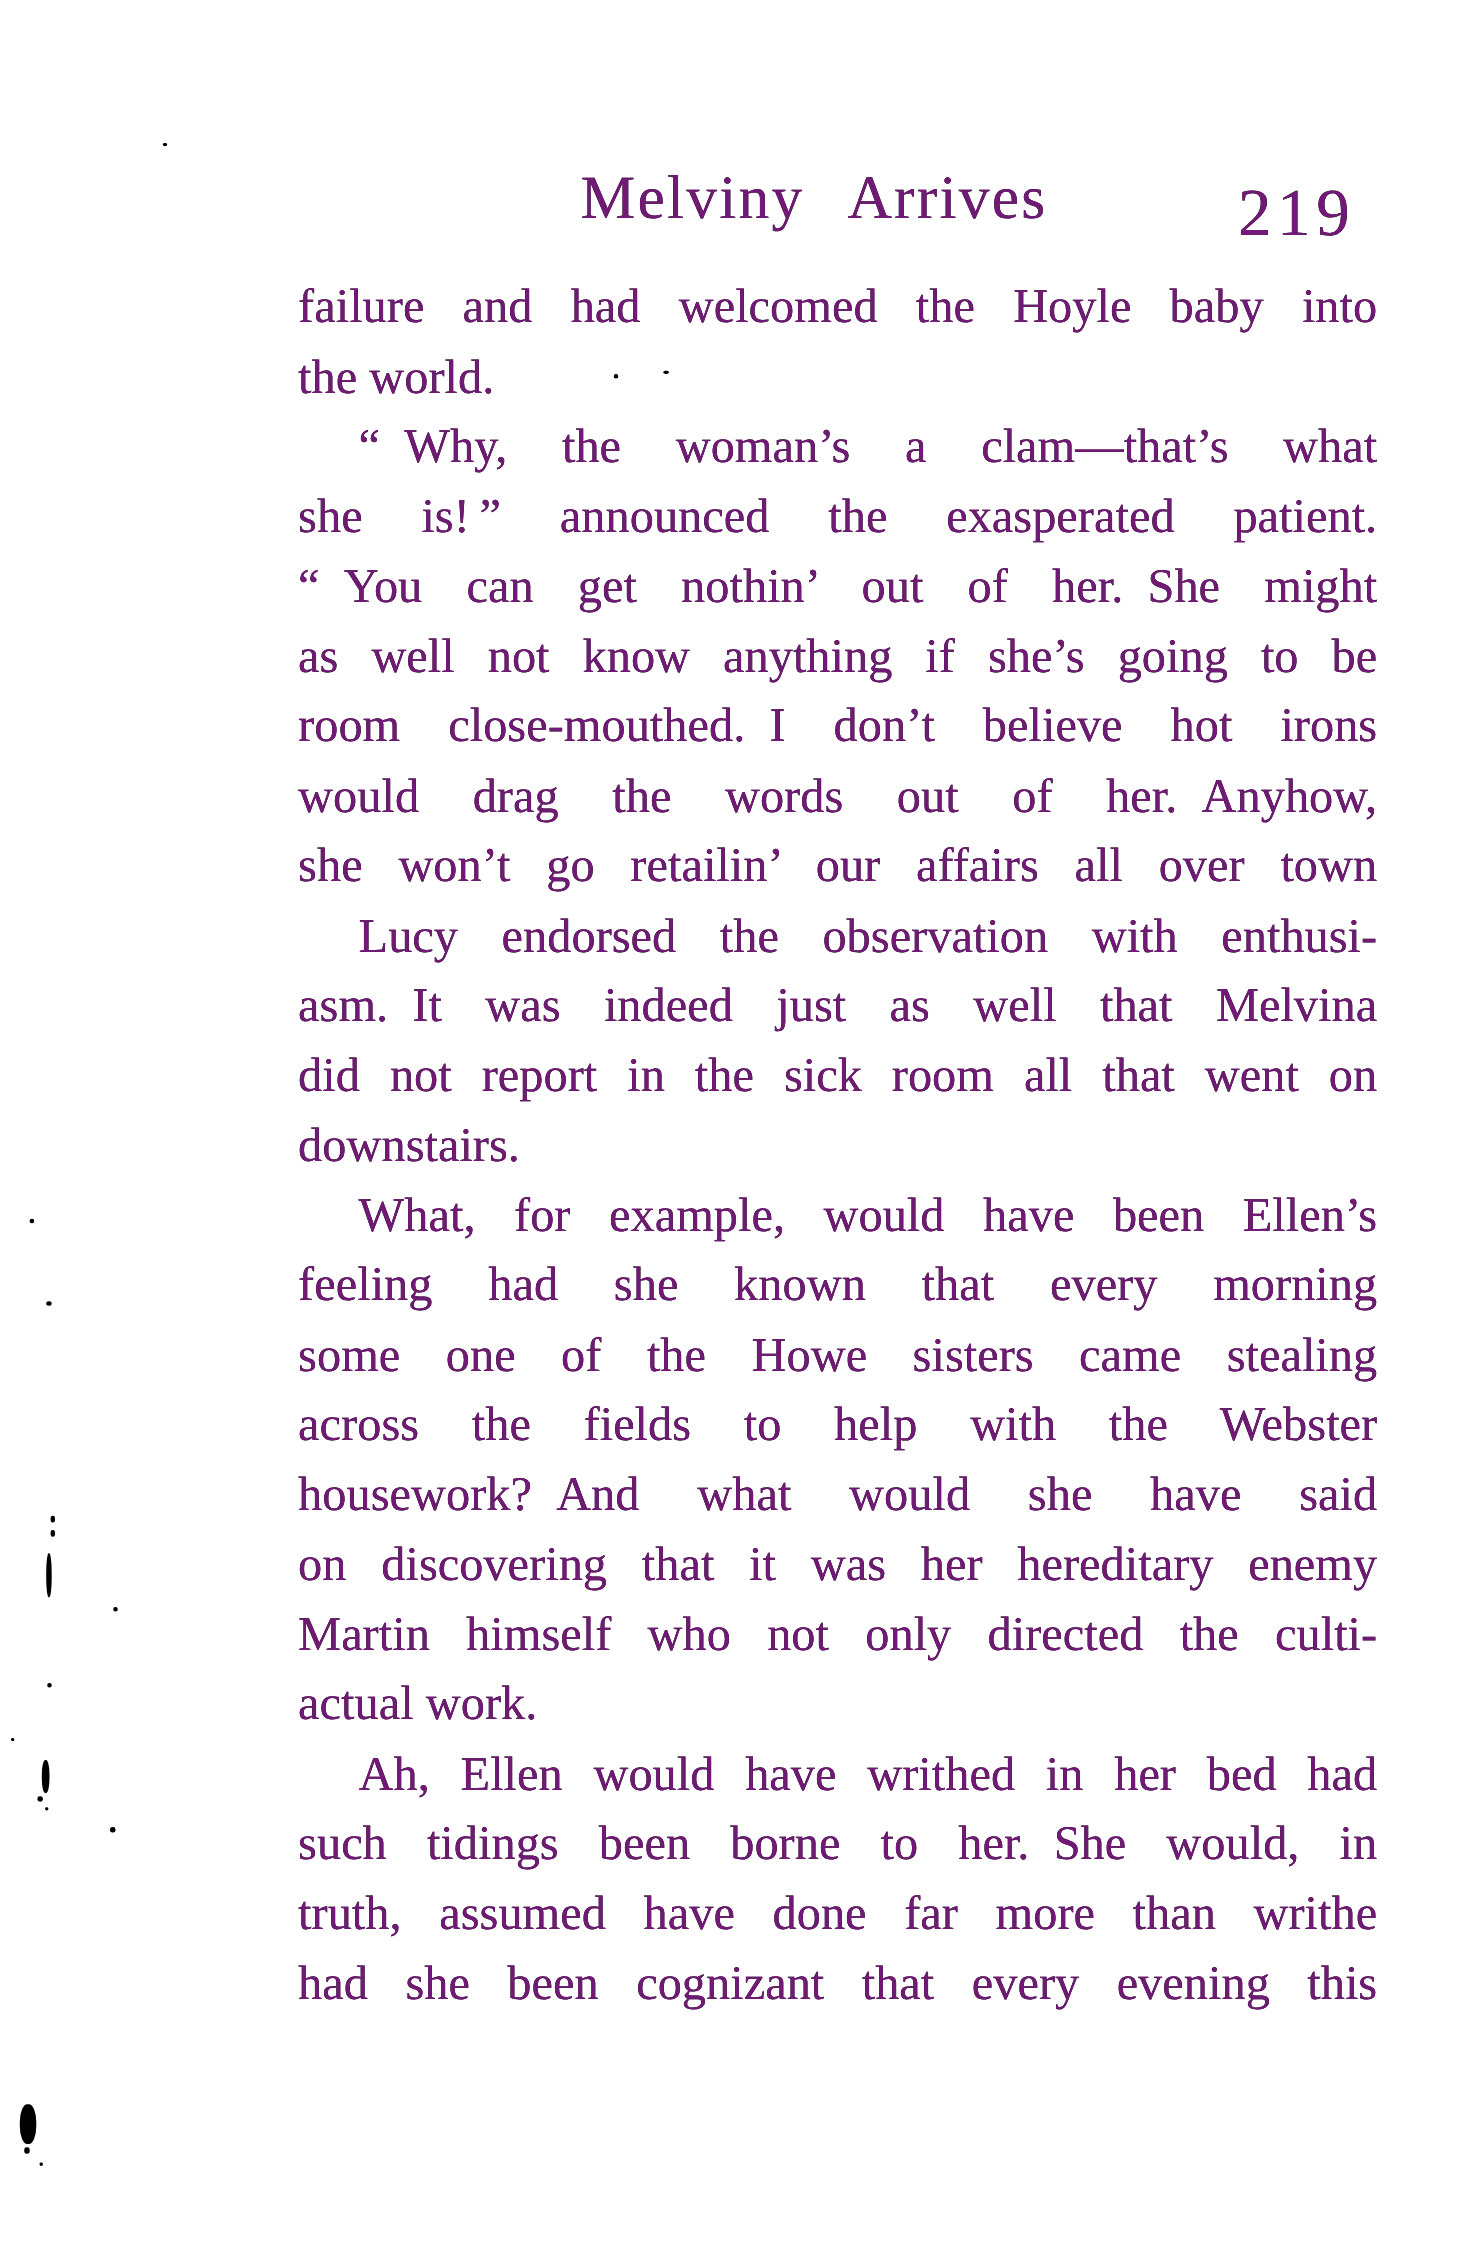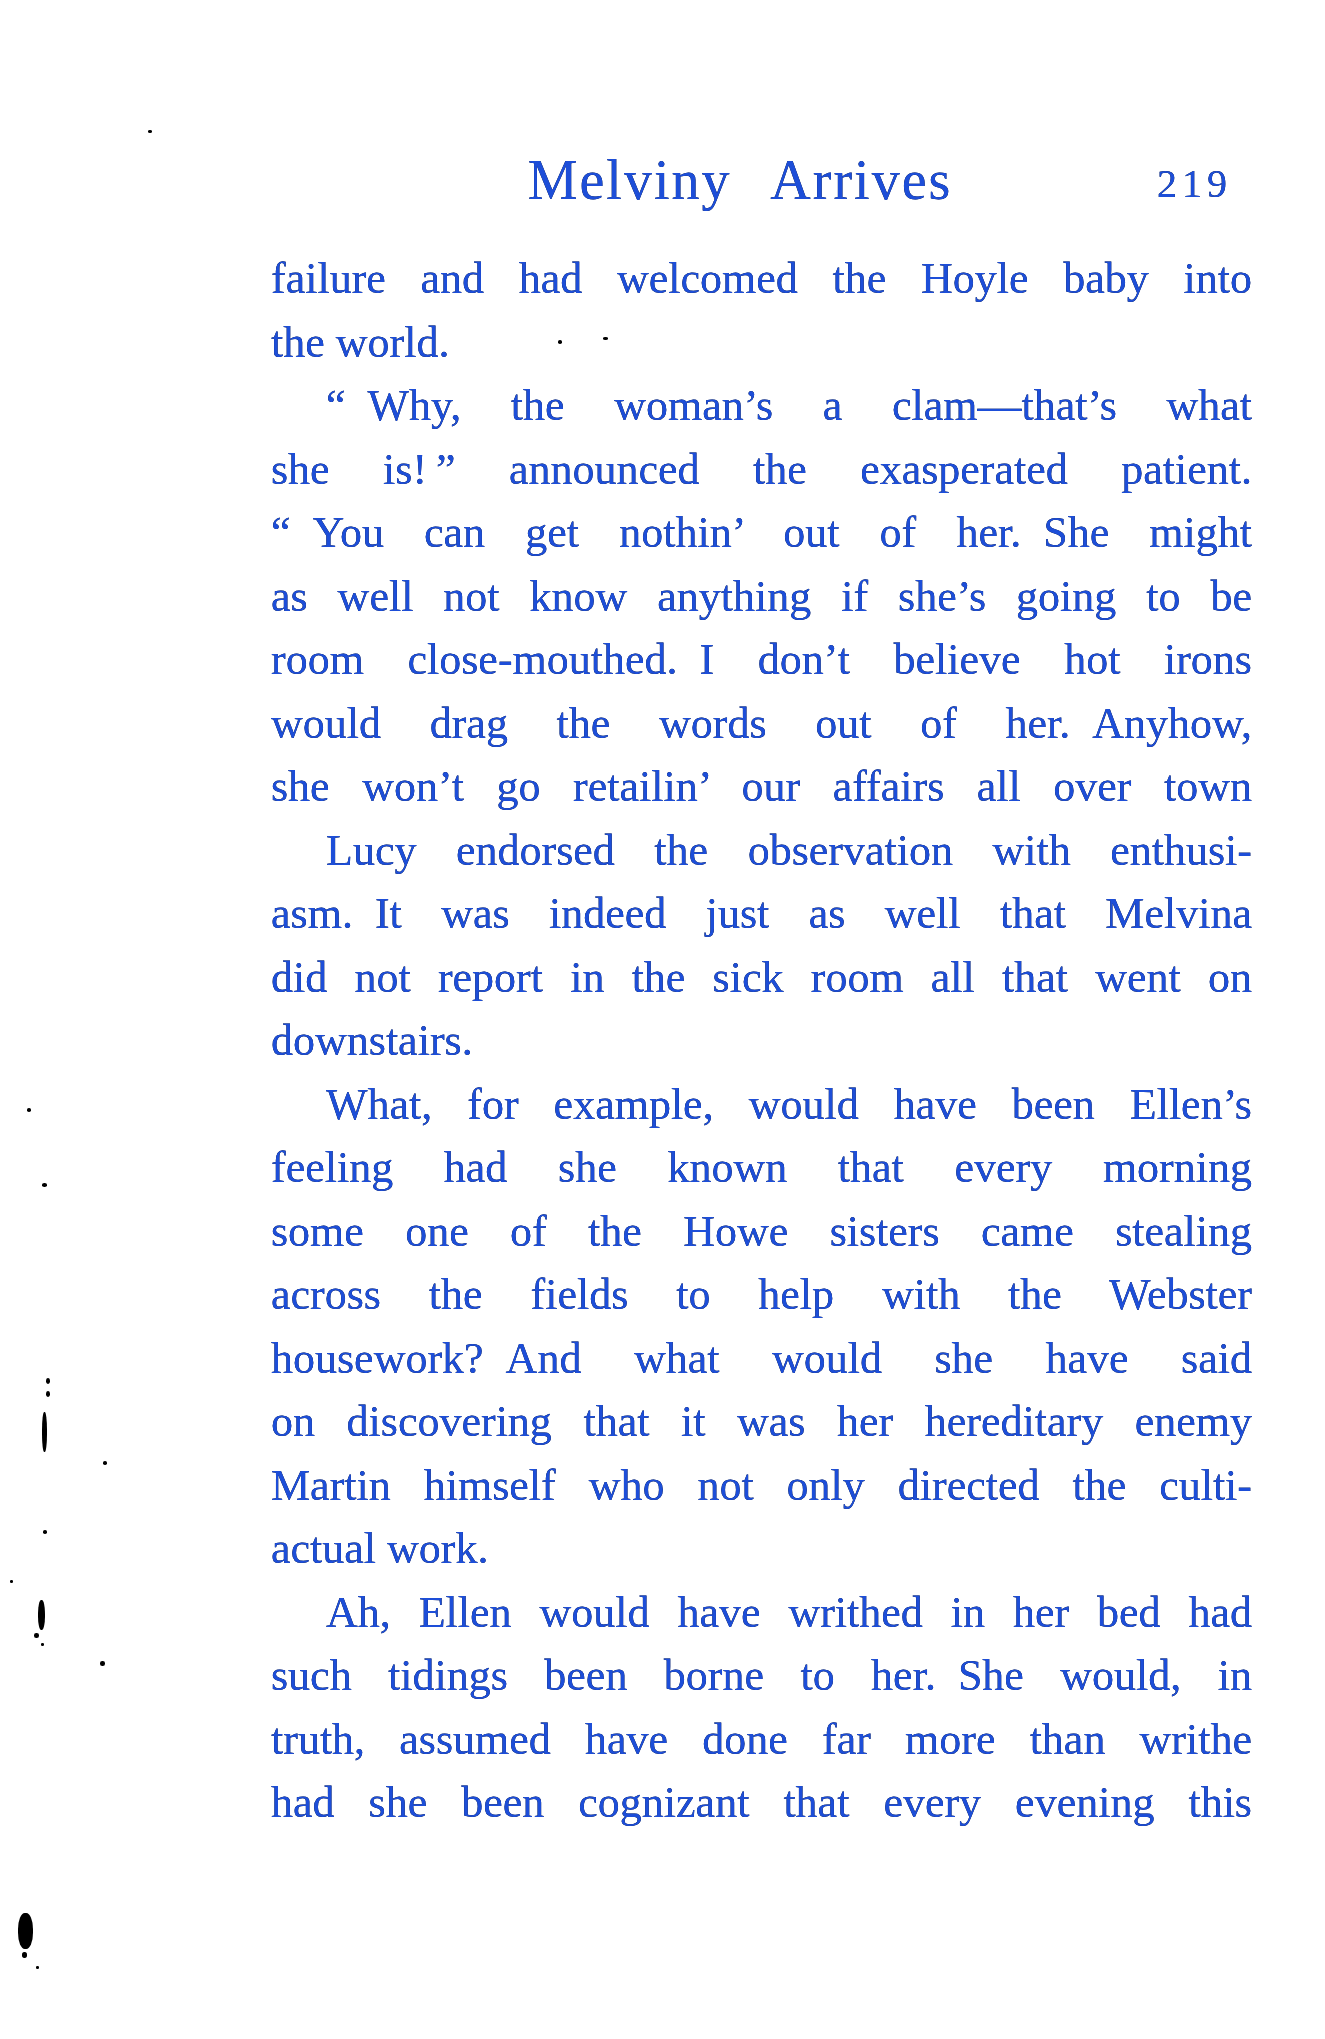--- a/index.html
+++ b/index.html
@@ -7,40 +7,40 @@
     padding: 0;
     background: #ffffff;
   }
   .page {
     position: relative;
     width: 1325px;
     height: 2039px;
     background: #ffffff;
     overflow: hidden;
     font-family: "Liberation Serif", "DejaVu Serif", serif;
-    color: #1d4ed8;
+    color: #701a75;
   }
   .running-header {
     position: absolute;
     left: 230px;
     top: 148px;
     width: 1020px;
     height: 70px;
     text-align: center;
     font-size: 56px;
     letter-spacing: 2px;
     word-spacing: 26px;
     white-space: nowrap;
     text-shadow: 0 0 0.6px #000;
   }
   .page-number {
     position: absolute;
     top: 160px;
     right: 93px;
-    font-size: 40px;
+    font-size: 61px;
     letter-spacing: 5px;
     text-shadow: 0 0 0.6px #000;
   }
   .body-text {
     position: absolute;
     left: 232px;
     top: 247px;
     width: 1020px;
     font-size: 44px;
     text-shadow: 0 0 0.6px #000;

